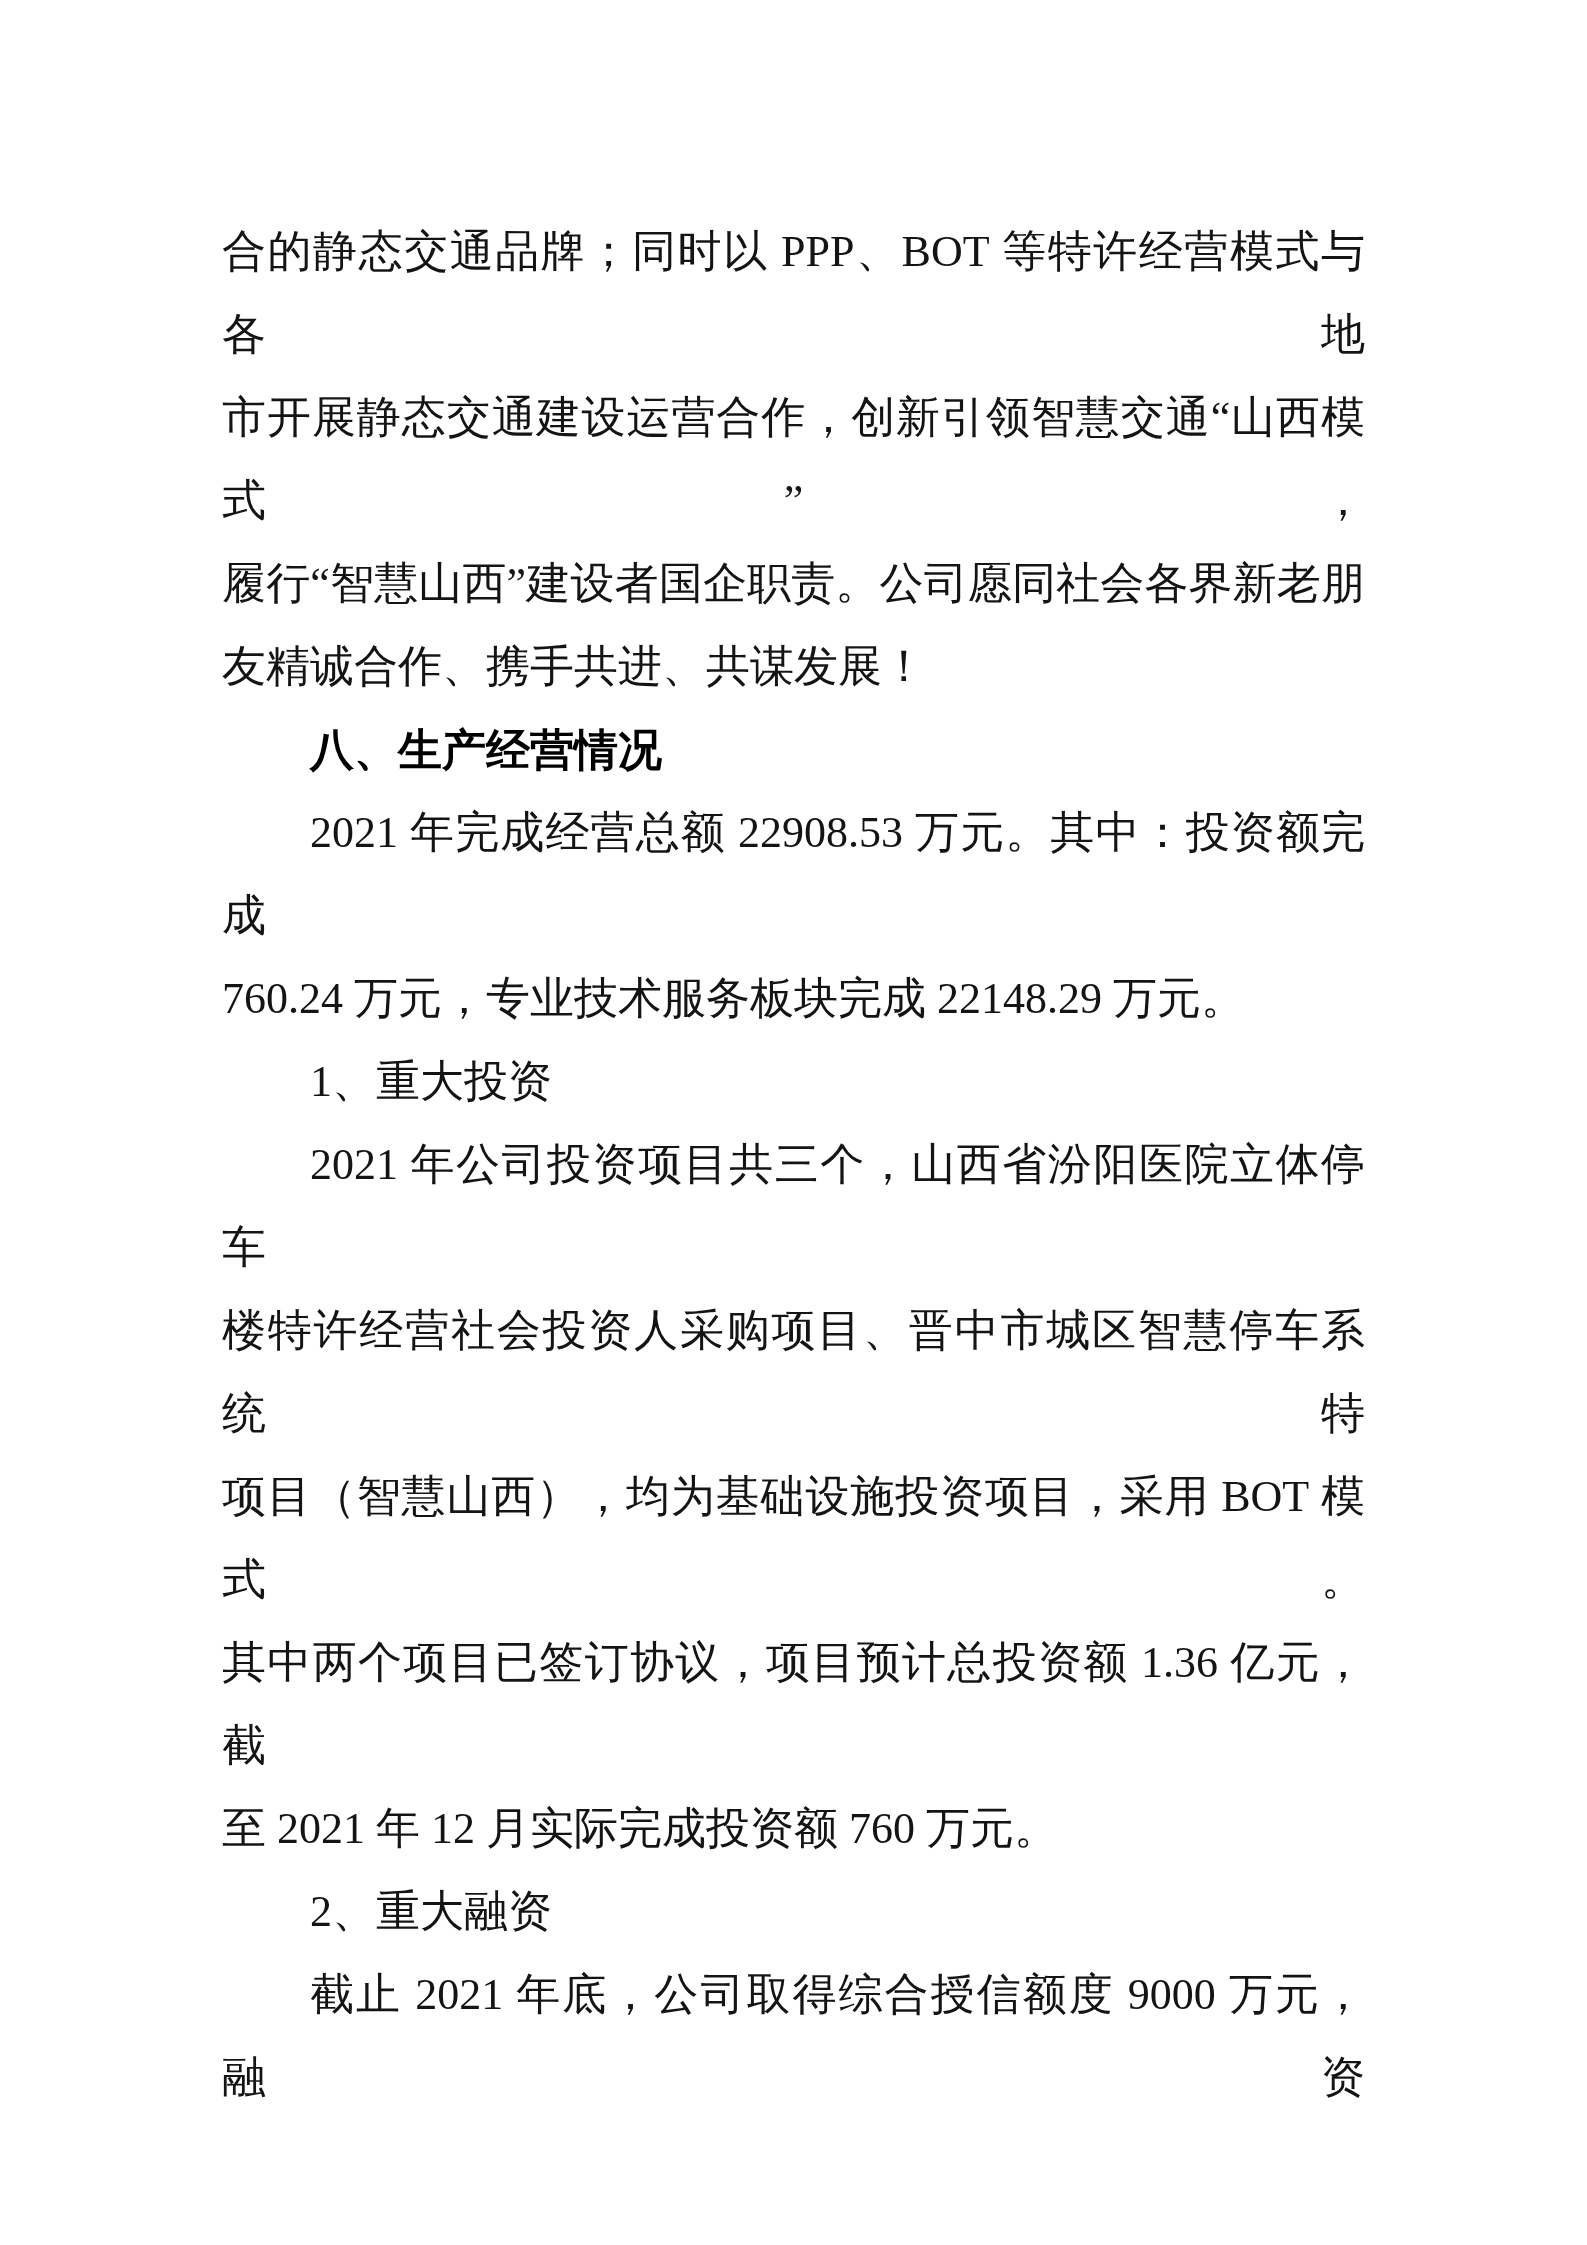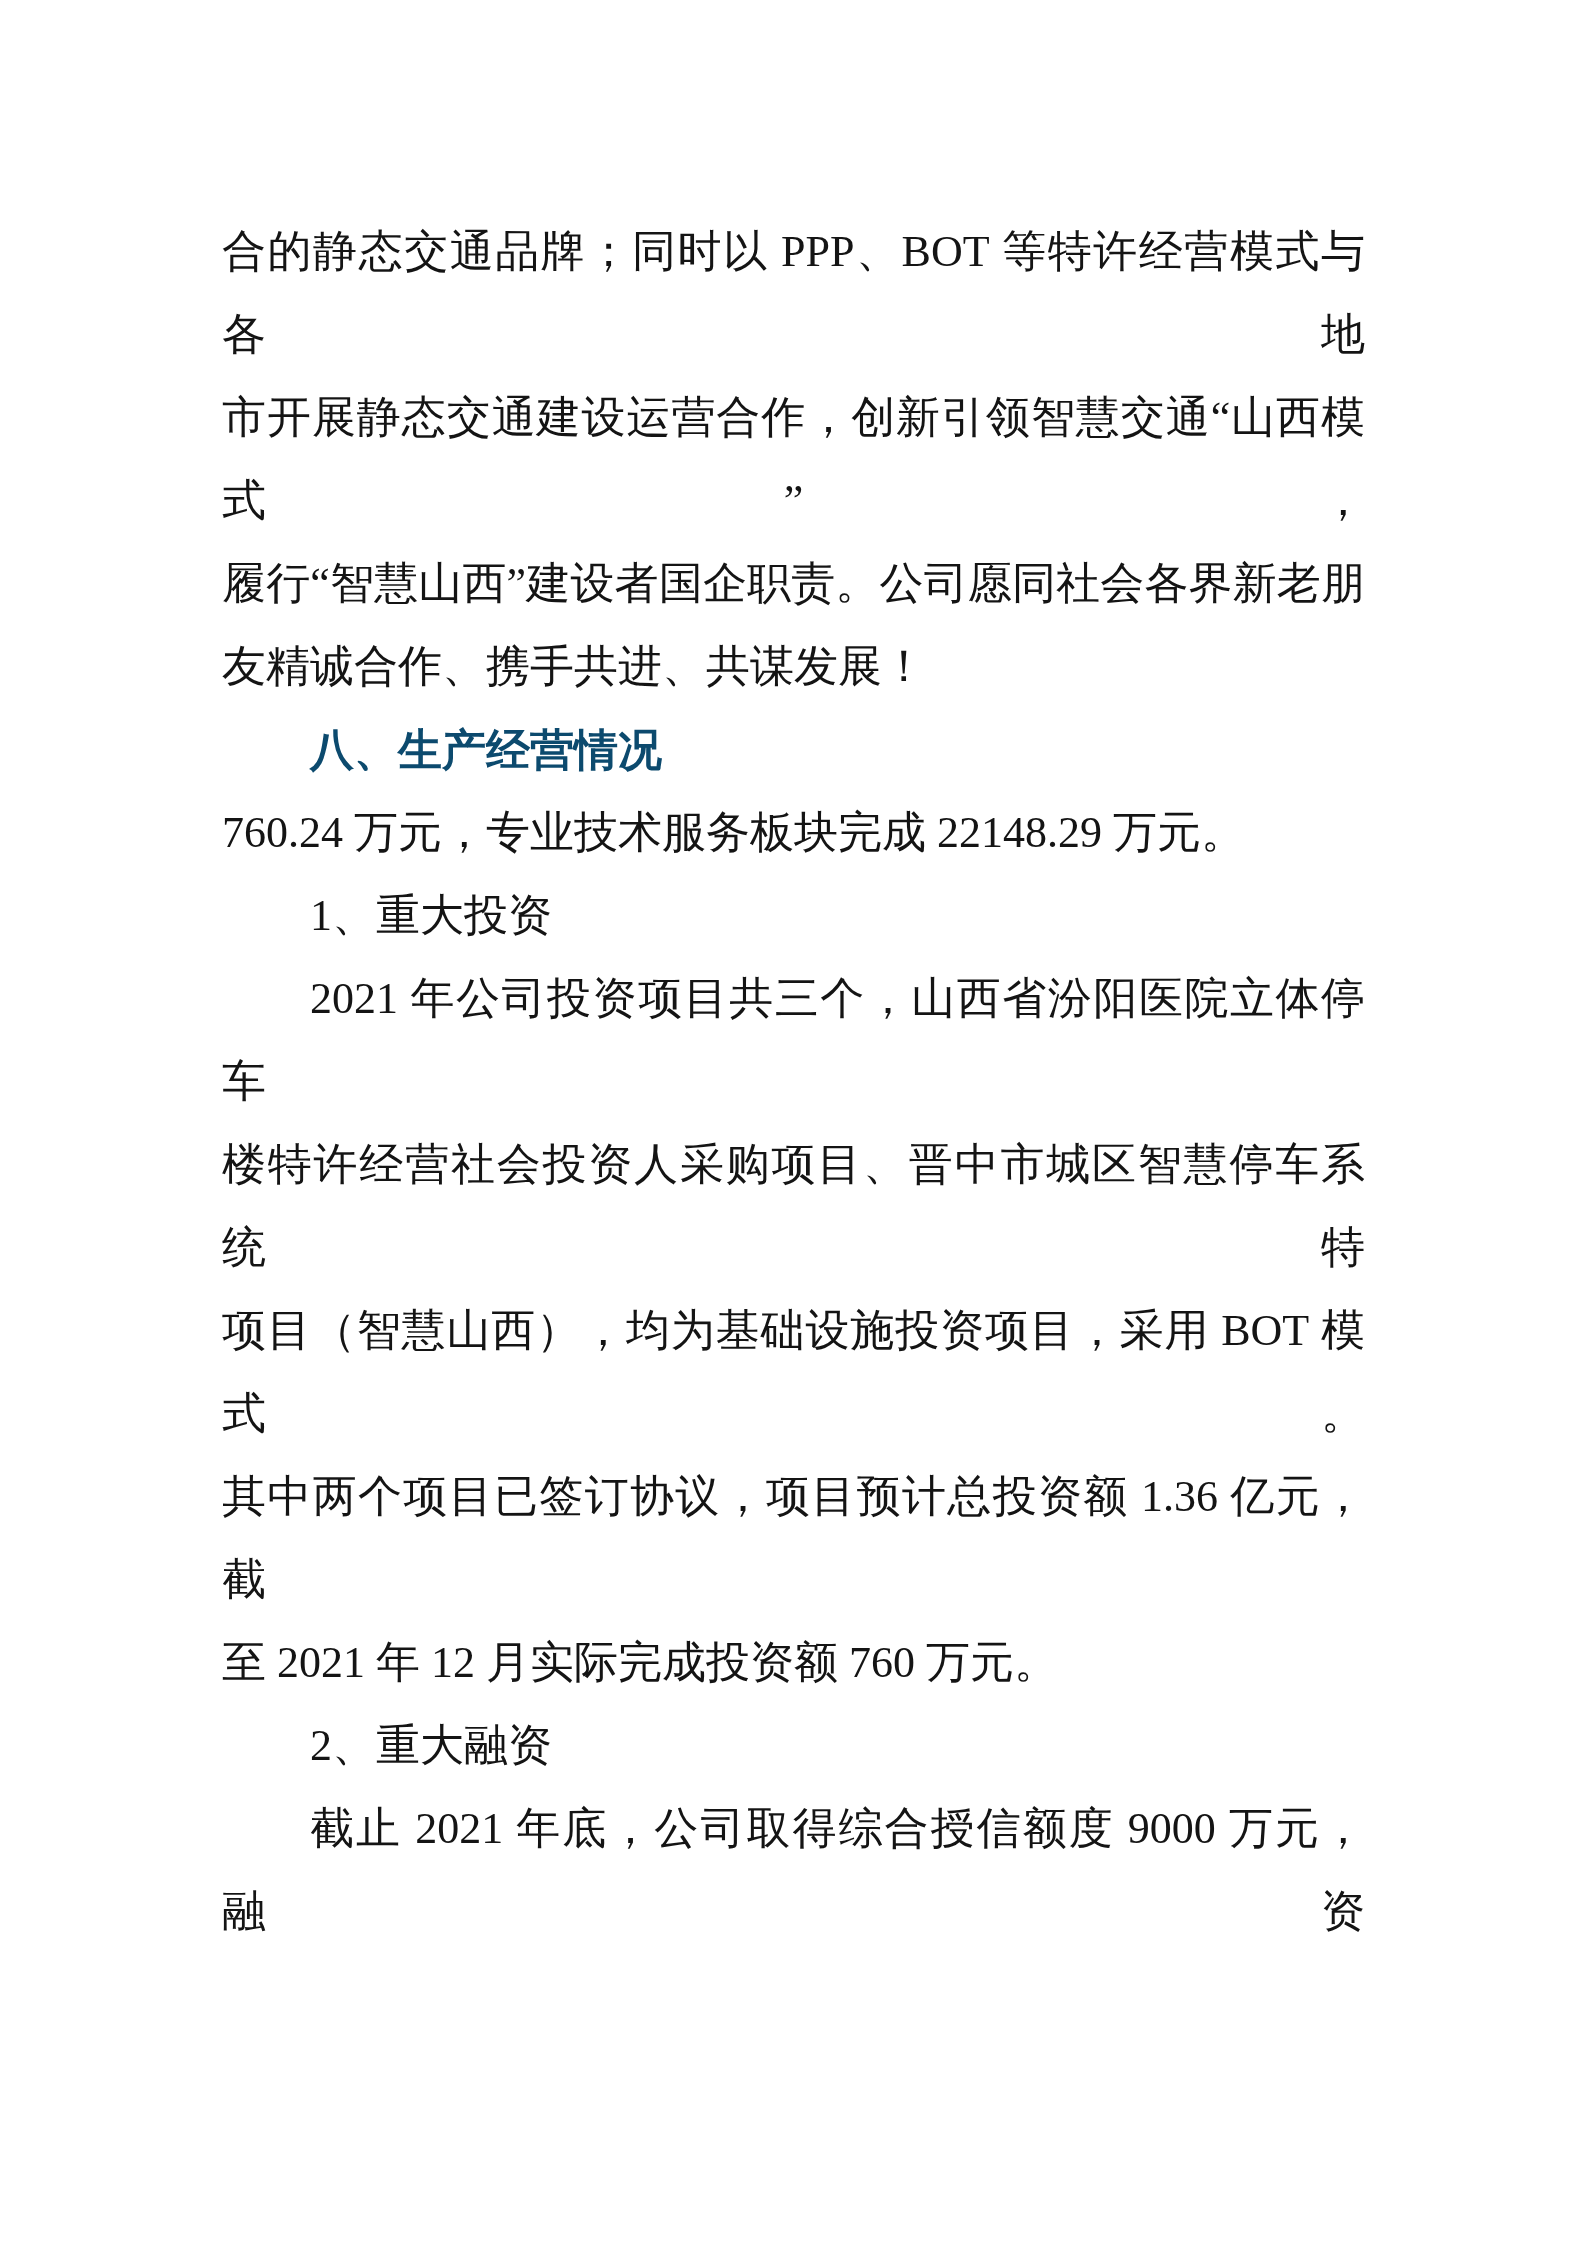--- a/index.html
+++ b/index.html
@@ -38,38 +38,39 @@
   .line.indent {
     text-indent: 88px;
   }
   .block {
     margin: 0;
     padding: 0;
   }
   .block-heading .line {
     font-family: "Liberation Sans", "DejaVu Sans", sans-serif;
     font-weight: 700;
-    color: #0c4a6e;
+    color: #000000;
   }
 </style>
 </head>
 <body>
 
 <div class="page">
   <div class="content">
       <div class="block block-body">
         <div class="line">合的静态交通品牌；同时以 PPP、BOT 等特许经营模式与各地</div>
         <div class="line">市开展静态交通建设运营合作，创新引领智慧交通“山西模式”，</div>
         <div class="line">履行“智慧山西”建设者国企职责。公司愿同社会各界新老朋</div>
         <div class="line lastline">友精诚合作、携手共进、共谋发展！</div>
       </div>
       <div class="block block-heading">
         <div class="line indent lastline">八、生产经营情况</div>
       </div>
       <div class="block block-body">
+        <div class="line indent">2021 年完成经营总额 22908.53 万元。其中：投资额完成</div>
         <div class="line lastline">760.24 万元，专业技术服务板块完成 22148.29 万元。</div>
       </div>
       <div class="block block-body">
         <div class="line indent lastline">1、重大投资</div>
       </div>
       <div class="block block-body">
         <div class="line indent">2021 年公司投资项目共三个，山西省汾阳医院立体停车</div>
         <div class="line">楼特许经营社会投资人采购项目、晋中市城区智慧停车系统特</div>
         <div class="line">项目（智慧山西），均为基础设施投资项目，采用 BOT 模式。</div>
         <div class="line">其中两个项目已签订协议，项目预计总投资额 1.36 亿元，截</div>

